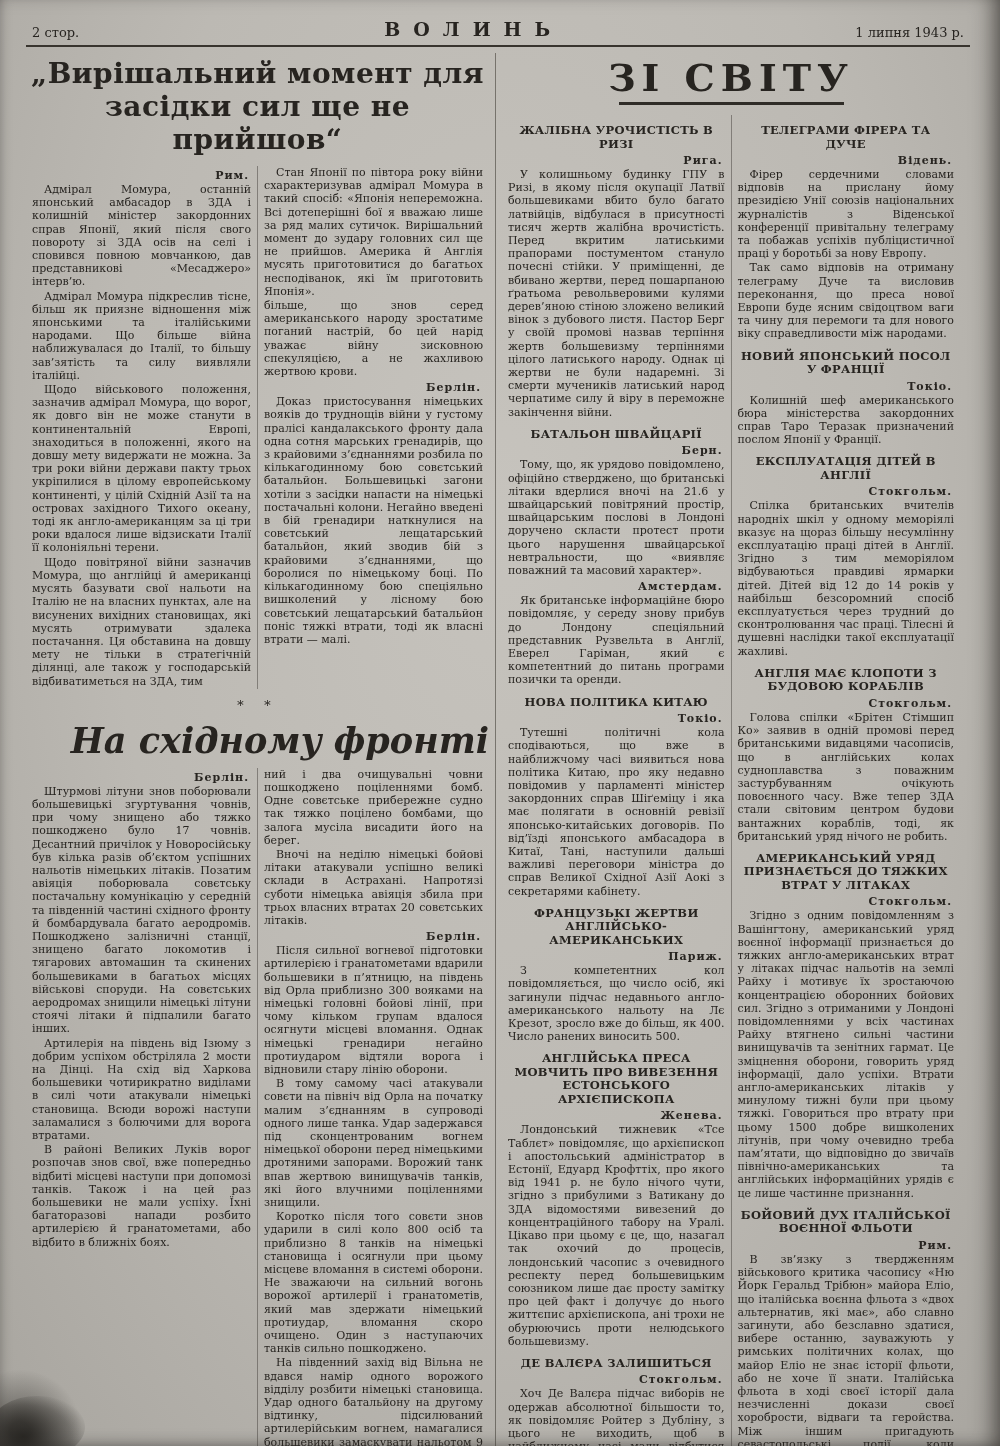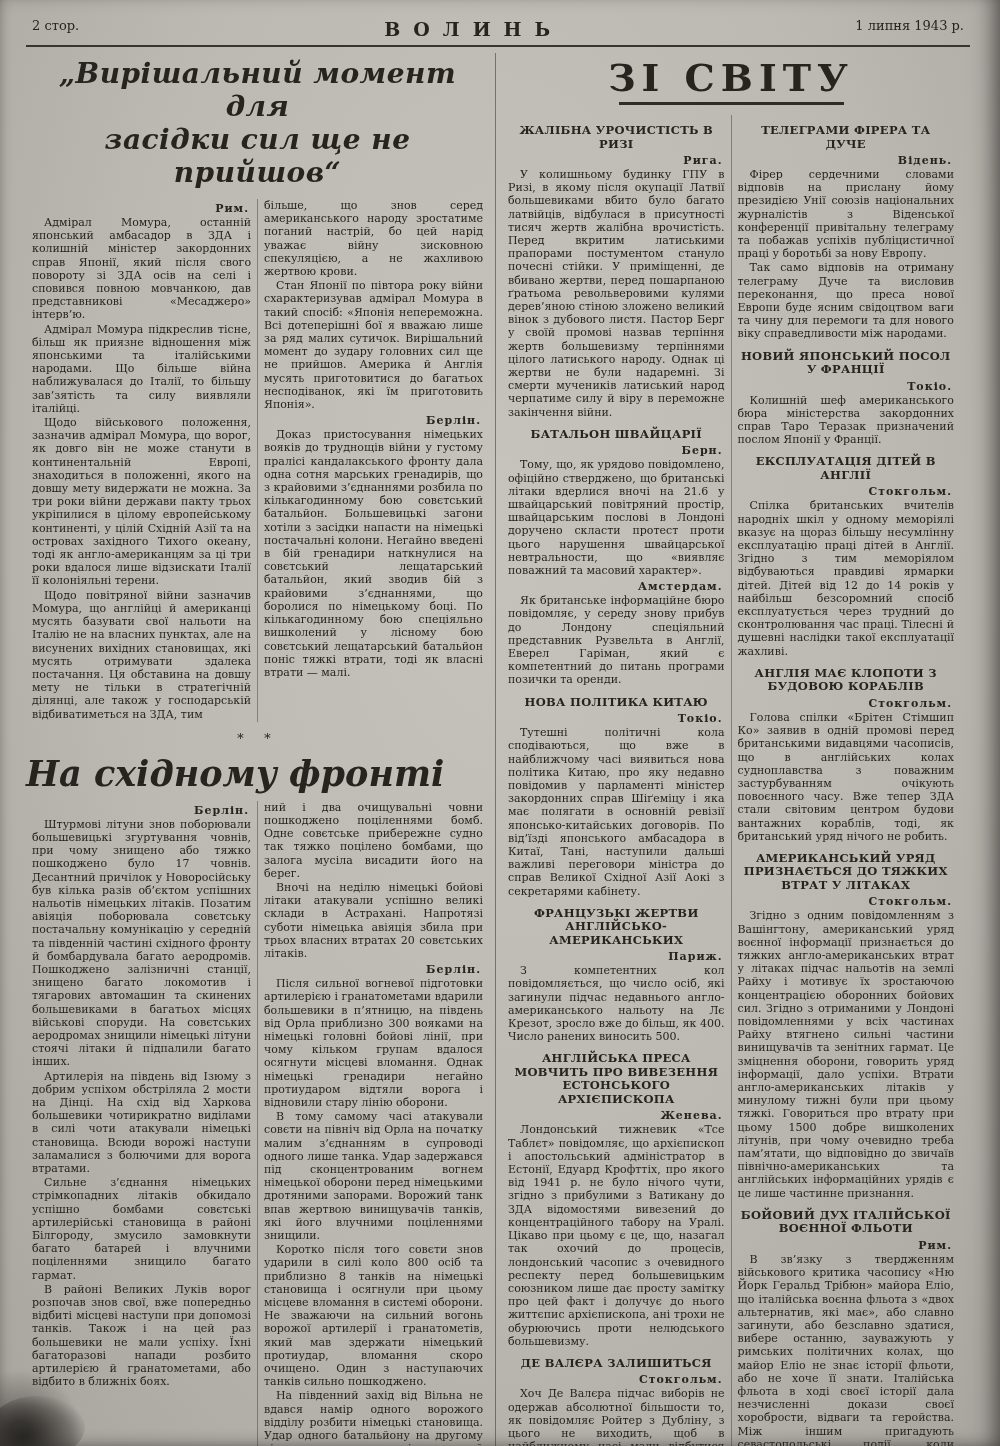--- a/index.html
+++ b/index.html
@@ -7,38 +7,38 @@
   body{background:#6e6b66;}
   .page{
     position:relative;width:1000px;height:1446px;overflow:hidden;
     font-family:"DejaVu Serif","Liberation Serif",serif;color:#272420;
     background:
       radial-gradient(circle at 2% 99%, rgba(28,26,22,.55) 0 10px, rgba(28,26,22,.28) 32px, transparent 62px),
       radial-gradient(ellipse at 50% 35%, #c6c3bd 0%, #bcb9b3 55%, #a8a59f 100%);
     box-shadow: inset -18px 0 22px -12px rgba(35,33,29,.65), inset 8px 0 14px -10px rgba(35,33,29,.4), inset 0 -10px 16px -10px rgba(35,33,29,.4);
   }
   .inner{position:absolute;left:26px;right:30px;top:18px;bottom:6px;}
-  .topbar{display:flex;justify-content:space-between;align-items:flex-start;padding:0 6px 5px 6px;}
+  .topbar{display:flex;justify-content:space-between;align-items:flex-end;padding:0 6px 5px 6px;}
   .pgnum,.issue-date{font-size:13px;}
   .masthead{font-weight:700;font-size:19px;letter-spacing:13px;padding-left:13px;}
   .rule{height:0;border-top:2px solid #38342e;margin:0 0 6px;}
   .content{display:flex;align-items:stretch;}
   .half{box-sizing:border-box;}
   .half-left{width:470px;padding-right:6px;border-right:1px solid rgba(56,52,46,.55);}
   .half-right{width:464px;padding-left:6px;}
   .cols{display:flex;align-items:stretch;}
   .col{flex:1 1 0;padding:0 6px;min-width:0;}
   .cols .col + .col{border-left:1px solid rgba(56,52,46,.45);}
   .para{margin:0 0 1px;font-size:11px;line-height:13.2px;text-align:justify;text-indent:12px;}
   .cont{text-indent:0;}
   .dateline{margin:3px 2px 1px 0;font-size:11px;line-height:13px;text-align:right;font-weight:700;letter-spacing:1px;}
   .subhead{margin:9px 2px 3px;font-size:11.5px;line-height:13.5px;text-align:center;font-weight:700;letter-spacing:.3px;}
   .ornament{text-align:center;font-size:13px;letter-spacing:7px;margin:6px 0 0;}
-  .lead-headline{margin:4px 0 10px;font-size:28px;line-height:33px;font-weight:700;font-style:italic;text-align:center;letter-spacing:.5px;}
-  .ef-headline{margin:12px 0 8px;font-size:35px;line-height:38px;font-weight:700;font-style:italic;text-align:left;}
+  .lead-headline{margin:4px 0 10px;font-size:28px;line-height:33px;font-weight:700;text-align:center;letter-spacing:.5px;}
+  .ef-headline{margin:12px 0 8px;font-size:35px;line-height:38px;font-weight:700;font-style:italic;text-align:right;}
   .world-title{margin:2px 0 0;font-size:38px;line-height:46px;font-weight:700;text-align:center;letter-spacing:6px;}
   .world-bar{width:225px;height:3px;background:#2f2c27;margin:1px auto 10px;}
   .blotch{position:absolute;left:-10px;bottom:-12px;width:95px;height:62px;border-radius:50%;
     background:radial-gradient(ellipse at 35% 65%, rgba(25,23,20,.75), rgba(25,23,20,.3) 55%, transparent 78%);}
 </style>
 </head>
 <body>
 
 <div class="page">
   <div class="inner">
@@ -60,37 +60,36 @@
           </h1>
           <div class="cols">
             <div class="col">
                 <p class="dateline">Рим.</p>
                 <p class="para">Адмірал Момура, останній японський амбасадор в ЗДА і колишній міністер закордонних справ Японії, який після свого повороту зі ЗДА осів на селі і сповився повною мовчанкою, дав представникові «Месаджеро» інтерв’ю.</p>
                 <p class="para">Адмірал Момура підкреслив тісне, більш як приязне відношення між японськими та італійськими народами. Що більше війна наближувалася до Італії, то більшу зав’зятість та силу виявляли італійці.</p>
                 <p class="para">Щодо військового положення, зазначив адмірал Момура, що ворог, як довго він не може станути в континентальній Европі, знаходиться в положенні, якого на довшу мету видержати не можна. За три роки війни держави пакту трьох укріпилися в цілому европейському континенті, у цілій Східній Азії та на островах західного Тихого океану, тоді як англо-американцям за ці три роки вдалося лише відзискати Італії її колоніяльні терени.</p>
                 <p class="para">Щодо повітряної війни зазначив Момура, що англійці й американці мусять базувати свої нальоти на Італію не на власних пунктах, але на висунених вихідних становищах, які мусять отримувати здалека постачання. Ця обставина на довшу мету не тільки в стратегічній ділянці, але також у господарській відбиватиметься на ЗДА, тим</p>
               </div>
             <div class="col">
+                <p class="para">Стан Японії по півтора року війни схарактеризував адмірал Момура в такий спосіб: «Японія непереможна. Всі дотеперішні бої я вважаю лише за ряд малих сутичок. Вирішальний момент до зудару головних сил ще не прийшов. Америка й Англія мусять приготовитися до багатьох несподіванок, які їм приготовить Японія».</p>
                 <p class="para cont">більше, що знов серед американського народу зростатиме поганий настрій, бо цей нарід уважає війну зисковною спекуляцією, а не жахливою жертвою крови.</p>
-                <p class="para">Стан Японії по півтора року війни схарактеризував адмірал Момура в такий спосіб: «Японія непереможна. Всі дотеперішні бої я вважаю лише за ряд малих сутичок. Вирішальний момент до зудару головних сил ще не прийшов. Америка й Англія мусять приготовитися до багатьох несподіванок, які їм приготовить Японія».</p>
                 <p class="dateline">Берлін.</p>
                 <p class="para">Доказ пристосування німецьких вояків до труднощів війни у густому пралісі кандалакського фронту дала одна сотня марських гренадирів, що з крайовими з’єднаннями розбила по кількагодинному бою совєтський батальйон. Большевицькі загони хотіли з засідки напасти на німецькі постачальні колони. Негайно введені в бій гренадири наткнулися на совєтський лещатарський батальйон, який зводив бій з крайовими з’єднаннями, що боролися по німецькому боці. По кількагодинному бою спеціяльно вишколений у лісному бою совєтський лещатарський батальйон поніс тяжкі втрати, тоді як власні втрати — малі.</p>
               </div>
           </div>
           <div class="ornament">∗ ∗</div>
         </section>
 
         <section>
           <h1 class="ef-headline">На східному фронті</h1>
           <div class="cols">
             <div class="col">
                 <p class="dateline">Берлін.</p>
                 <p class="para">Штурмові літуни знов поборювали большевицькі згуртування човнів, при чому знищено або тяжко пошкоджено було 17 човнів. Десантний причілок у Новоросійську був кілька разів об’єктом успішних нальотів німецьких літаків. Позатим авіяція поборювала совєтську постачальну комунікацію у середній та південній частині східного фронту й бомбардувала багато аеродромів. Пошкоджено залізничні станції, знищено багато локомотив і тягарових автомашин та скинених большевиками в багатьох місцях військові споруди. На совєтських аеродромах знищили німецькі літуни стоячі літаки й підпалили багато інших.</p>
                 <p class="para">Артилерія на південь від Ізюму з добрим успіхом обстріляла 2 мости на Дінці. На схід від Харкова большевики чотирикратно виділами в силі чоти атакували німецькі становища. Всюди ворожі наступи заламалися з болючими для ворога втратами.</p>
-                <p class="para">Сильне з’єднання німецьких стрімкопадних літаків обкидало успішно бомбами совєтські артилерійські становища в районі Білгороду, змусило замовкнути багато батарей і влучними поціленнями знищило багато гармат.</p>
                 <p class="para">В районі Великих Луків ворог розпочав знов свої, вже попередньо відбиті місцеві наступи при допомозі танків. Також і на цей раз большевики не мали успіху. Їхні багаторазові напади розбито артилерією й гранатометами, або відбито в ближніх боях.</p>
               </div>
             <div class="col">
                 <p class="para cont">ний і два очищувальні човни пошкоджено поціленнями бомб. Одне совєтське прибережне судно так тяжко поцілено бомбами, що залога мусіла висадити його на берег.</p>
                 <p class="para">Вночі на неділю німецькі бойові літаки атакували успішно великі склади в Астрахані. Напротязі суботи німецька авіяція збила при трьох власних втратах 20 совєтських літаків.</p>
                 <p class="dateline">Берлін.</p>
                 <p class="para">Після сильної вогневої підготовки артилерією і гранатометами вдарили большевики в п’ятницю, на південь від Орла приблизно 300 вояками на німецькі головні бойові лінії, при чому кільком групам вдалося осягнути місцеві вломання. Однак німецькі гренадири негайно протиударом відтяли ворога і відновили стару лінію оборони.</p>
                 <p class="para">В тому самому часі атакували совєти на північ від Орла на початку малим з’єднанням в супроводі одного лише танка. Удар задержався під сконцентрованим вогнем німецької оборони перед німецькими дротяними запорами. Ворожий танк впав жертвою винищувачів танків, які його влучними поціленнями знищили.</p>
                 <p class="para">Коротко після того совєти знов ударили в силі коло 800 осіб та приблизно 8 танків на німецькі становища і осягнули при цьому місцеве вломання в системі оборони. Не зважаючи на сильний вогонь ворожої артилерії і гранатометів, який мав здержати німецький протиудар, вломання скоро очищено. Один з наступаючих танків сильно пошкоджено.</p>
                 <p class="para">На південний захід від Вільна не вдався намір одного ворожого відділу розбити німецькі становища. Удар одного батальйону на другому відтинку, підсилюваний артилерійським вогнем, намагалися большевики замаскувати нальотом 9 штурмових літаків під охороною винищувачів, які мали відвернути увагу німецьких залог від окопів. Цей наступ відбито з сильними втратами для ворога. Поруч багатьох ранених втратили совєти 80 вбитими.</p>

